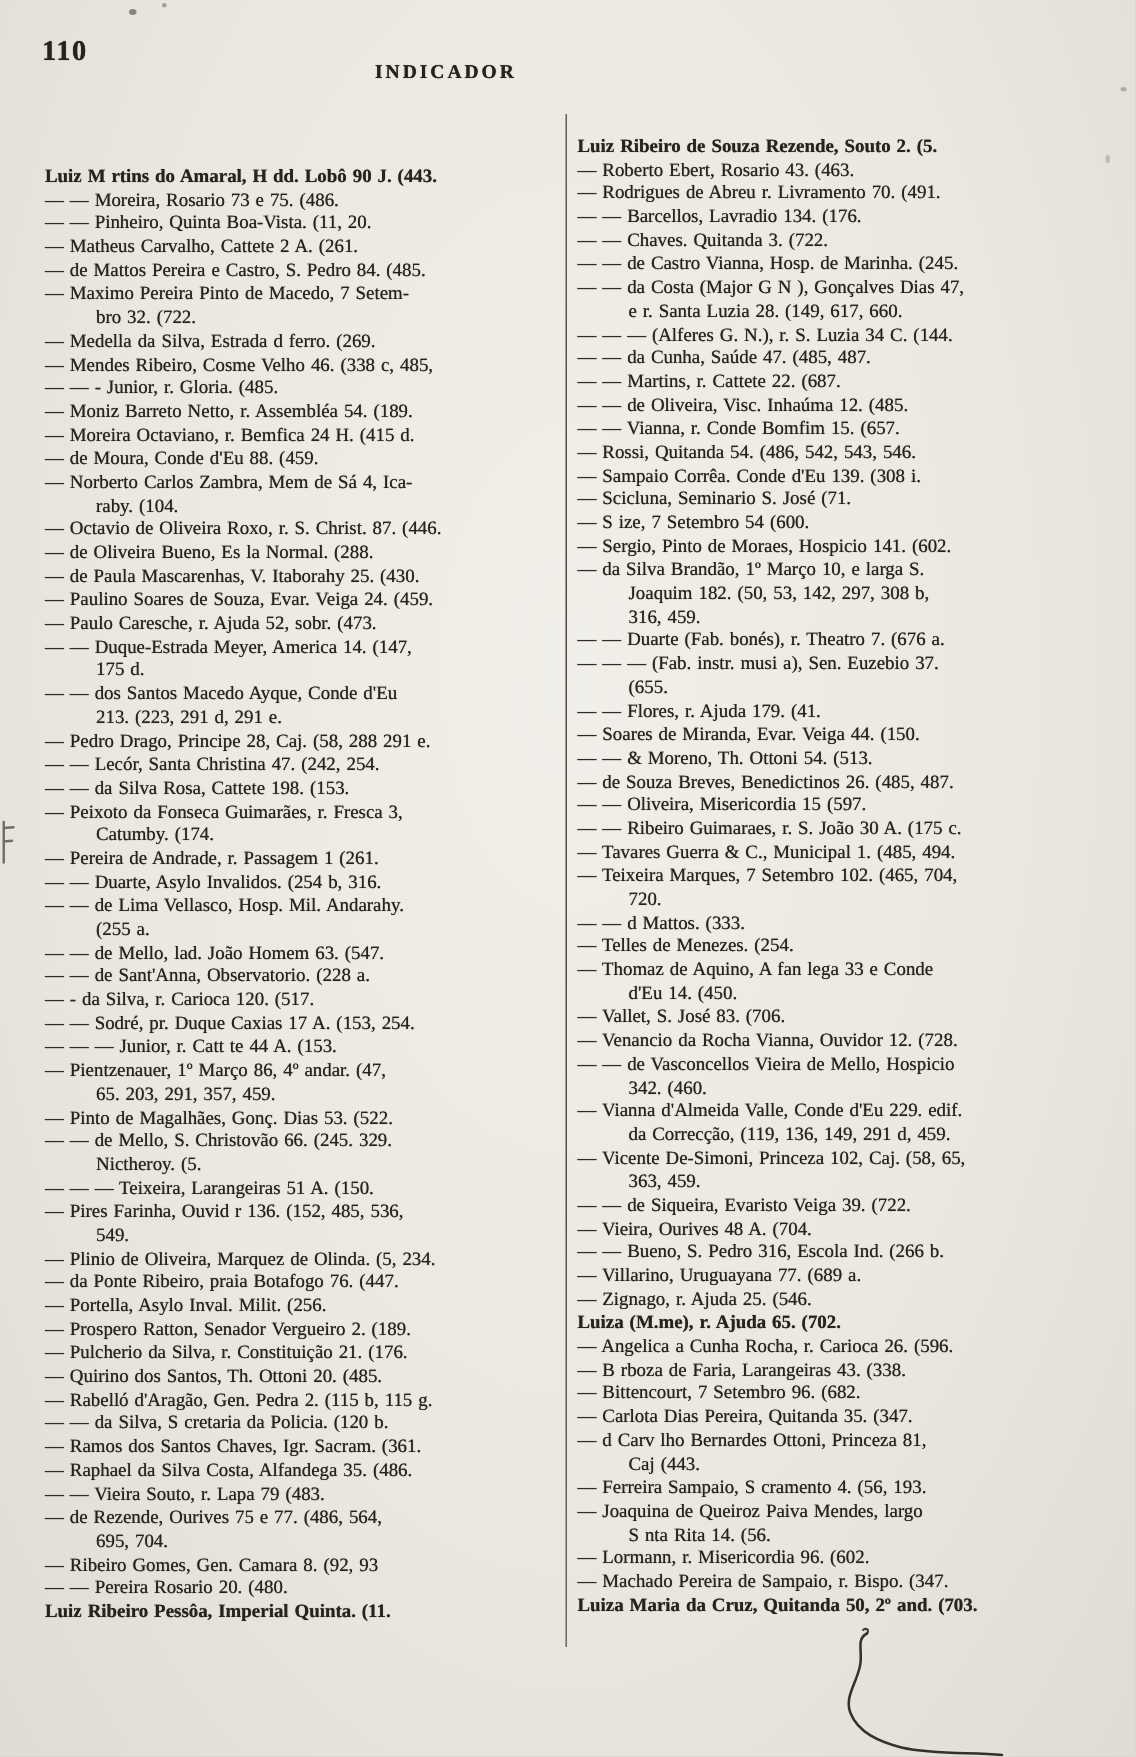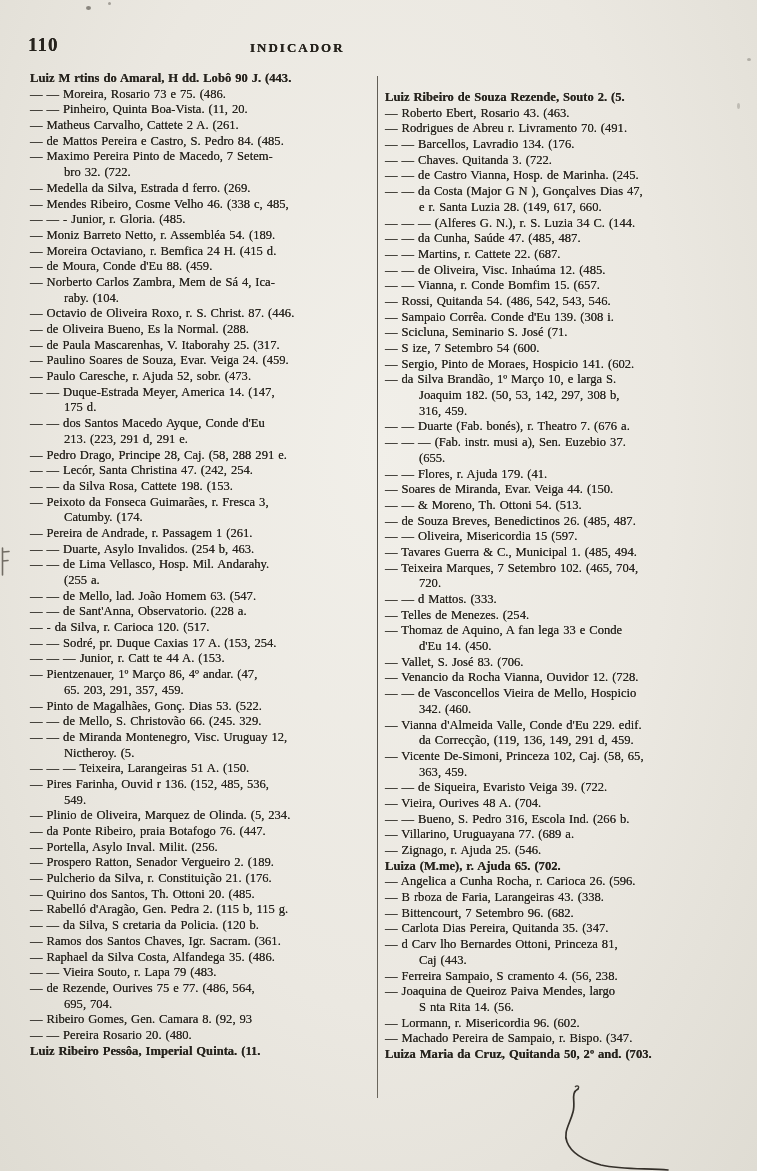--- a/index.html
+++ b/index.html
@@ -11,40 +11,40 @@
     width:757px;height:1171px;overflow:hidden;
     font-family:"Liberation Serif","DejaVu Serif",serif;
     background:#d8d5cd;
   }
   .page{
     position:relative;width:757px;height:1171px;overflow:hidden;
     background:radial-gradient(ellipse at 50% 38%, #f1efe9 0%, var(--paper) 55%, #dfdcd3 100%);
     color:var(--ink);
   }
   .pagenum{
-    position:absolute;left:28px;top:34px;
+    position:absolute;left:28px;top:24px;
     font-size:19px;font-weight:bold;letter-spacing:1px;
     text-shadow:0 0 .6px currentColor;
   }
   .runtitle{
     position:absolute;left:250px;top:40px;width:180px;text-align:left;
     font-size:13px;font-weight:bold;letter-spacing:2px;
     text-shadow:0 0 .5px currentColor;
   }
   .divider{
     position:absolute;left:377px;top:76px;width:1px;height:1022px;
     background:linear-gradient(#4a463e, #2e2b25 30%, #3a362f 70%, #555046);
     opacity:.85;
   }
   .col{
     position:absolute;top:71px;
     font-size:12.6px;
     word-spacing:.8px;
   }
-  .col.left{left:30px;width:347px;}
+  .col.left{left:30px;width:347px;margin-top:39px;}
   .col.right{left:385px;width:362px;margin-top:19px;}
   .ln{
     height:15.7px;line-height:15.7px;white-space:nowrap;
     text-shadow:0 0 .55px rgba(20,17,12,.75);
   }
   .ln.cont{padding-left:34px;}
   .ln.hd{font-weight:bold;}
   .speck{position:absolute;border-radius:50%;background:#3d3931;filter:blur(.4px);}
   .speck.s1{left:86px;top:6px;width:5px;height:4px;opacity:.55;}
   .speck.s2{left:108px;top:2px;width:3px;height:3px;opacity:.4;}
@@ -73,46 +73,45 @@
       <div class="ln">— Medella da Silva, Estrada d  ferro. (269.</div>
       <div class="ln">— Mendes Ribeiro, Cosme Velho 46. (338 c, 485,</div>
       <div class="ln">— — - Junior, r. Gloria. (485.</div>
       <div class="ln">— Moniz Barreto Netto, r. Assembléa 54. (189.</div>
       <div class="ln">— Moreira Octaviano, r. Bemfica 24 H. (415 d.</div>
       <div class="ln">— de Moura, Conde d'Eu 88. (459.</div>
       <div class="ln">— Norberto Carlos Zambra, Mem de Sá 4, Ica-</div>
       <div class="ln cont">raby. (104.</div>
       <div class="ln">— Octavio de Oliveira Roxo, r. S. Christ. 87. (446.</div>
       <div class="ln">— de Oliveira Bueno, Es la Normal. (288.</div>
-      <div class="ln">— de Paula Mascarenhas, V. Itaborahy 25. (317.</div>
+      <div class="ln">— de Paula Mascarenhas, V. Itaborahy 25. (430.</div>
       <div class="ln">— Paulino Soares de Souza, Evar. Veiga 24. (459.</div>
       <div class="ln">— Paulo Caresche, r. Ajuda 52, sobr. (473.</div>
       <div class="ln">— — Duque-Estrada Meyer, America 14. (147,</div>
       <div class="ln cont">175 d.</div>
       <div class="ln">— — dos Santos Macedo Ayque, Conde d'Eu</div>
       <div class="ln cont">213. (223, 291 d, 291 e.</div>
       <div class="ln">— Pedro Drago, Principe 28, Caj. (58, 288 291 e.</div>
       <div class="ln">— — Lecór, Santa Christina 47. (242, 254.</div>
       <div class="ln">— — da Silva Rosa, Cattete 198. (153.</div>
       <div class="ln">— Peixoto da Fonseca Guimarães, r. Fresca 3,</div>
       <div class="ln cont">Catumby. (174.</div>
       <div class="ln">— Pereira de Andrade, r. Passagem 1  (261.</div>
-      <div class="ln">— — Duarte, Asylo Invalidos. (254 b, 463.</div>
+      <div class="ln">— — Duarte, Asylo Invalidos. (254 b, 316.</div>
       <div class="ln">— — de Lima Vellasco, Hosp. Mil. Andarahy.</div>
       <div class="ln cont">(255 a.</div>
       <div class="ln">— — de Mello, lad. João Homem 63. (547.</div>
       <div class="ln">— — de Sant'Anna, Observatorio. (228 a.</div>
       <div class="ln">— -  da Silva, r. Carioca 120. (517.</div>
       <div class="ln">— — Sodré, pr. Duque Caxias 17 A. (153, 254.</div>
       <div class="ln">— — — Junior, r. Catt te 44 A. (153.</div>
       <div class="ln">— Pientzenauer, 1º Março 86, 4º andar. (47,</div>
       <div class="ln cont">65. 203, 291, 357, 459.</div>
       <div class="ln">— Pinto de Magalhães, Gonç. Dias 53. (522.</div>
       <div class="ln">— — de Mello, S. Christovão 66. (245. 329.</div>
-      <div class="ln">— — de Miranda Montenegro, Visc. Uruguay 12,</div>
       <div class="ln cont">Nictheroy. (5.</div>
       <div class="ln">— — — Teixeira, Larangeiras 51 A. (150.</div>
       <div class="ln">— Pires Farinha, Ouvid r 136. (152, 485, 536,</div>
       <div class="ln cont">549.</div>
       <div class="ln">— Plinio de Oliveira, Marquez de Olinda. (5, 234.</div>
       <div class="ln">— da Ponte Ribeiro, praia Botafogo 76. (447.</div>
       <div class="ln">— Portella, Asylo Inval. Milit. (256.</div>
       <div class="ln">— Prospero Ratton, Senador Vergueiro 2. (189.</div>
       <div class="ln">— Pulcherio da Silva, r. Constituição 21. (176.</div>
       <div class="ln">— Quirino dos Santos, Th. Ottoni 20. (485.</div>
@@ -150,20 +149,21 @@
       <div class="ln cont">Joaquim 182. (50, 53, 142, 297, 308 b,</div>
       <div class="ln cont">316, 459.</div>
       <div class="ln">— — Duarte (Fab. bonés), r. Theatro 7. (676 a.</div>
       <div class="ln">— — — (Fab. instr. musi a), Sen. Euzebio 37.</div>
       <div class="ln cont">(655.</div>
       <div class="ln">— — Flores, r. Ajuda 179. (41.</div>
       <div class="ln">— Soares de Miranda, Evar. Veiga 44. (150.</div>
       <div class="ln">— — &amp; Moreno, Th. Ottoni 54. (513.</div>
       <div class="ln">— de Souza Breves, Benedictinos 26. (485, 487.</div>
       <div class="ln">— — Oliveira, Misericordia 15  (597.</div>
+      <div class="ln">— — Ribeiro Guimaraes, r. S. João 30 A. (175 c.</div>
       <div class="ln">— Tavares Guerra &amp; C., Municipal 1. (485, 494.</div>
       <div class="ln">— Teixeira Marques, 7 Setembro 102. (465, 704,</div>
       <div class="ln cont">720.</div>
       <div class="ln">— — d  Mattos. (333.</div>
       <div class="ln">— Telles de Menezes. (254.</div>
       <div class="ln">— Thomaz de Aquino, A fan lega 33 e Conde</div>
       <div class="ln cont">d'Eu 14. (450.</div>
       <div class="ln">— Vallet, S. José 83. (706.</div>
       <div class="ln">— Venancio da Rocha Vianna, Ouvidor 12. (728.</div>
       <div class="ln">— — de Vasconcellos Vieira de Mello, Hospicio</div>
@@ -177,21 +177,21 @@
       <div class="ln">— — Bueno, S. Pedro 316, Escola Ind. (266 b.</div>
       <div class="ln">— Villarino, Uruguayana 77. (689 a.</div>
       <div class="ln">— Zignago, r. Ajuda 25. (546.</div>
       <div class="ln hd">Luiza (M.me), r. Ajuda 65. (702.</div>
       <div class="ln">— Angelica a Cunha Rocha, r. Carioca 26. (596.</div>
       <div class="ln">— B rboza de Faria, Larangeiras 43. (338.</div>
       <div class="ln">— Bittencourt, 7 Setembro 96. (682.</div>
       <div class="ln">— Carlota Dias Pereira, Quitanda 35. (347.</div>
       <div class="ln">— d  Carv lho Bernardes Ottoni, Princeza 81,</div>
       <div class="ln cont">Caj (443.</div>
-      <div class="ln">— Ferreira Sampaio, S cramento 4. (56, 238.</div>
+      <div class="ln">— Ferreira Sampaio, S cramento 4. (56, 193.</div>
       <div class="ln">— Joaquina de Queiroz Paiva Mendes, largo</div>
       <div class="ln cont">S nta Rita 14. (56.</div>
       <div class="ln">— Lormann, r. Misericordia 96. (602.</div>
       <div class="ln">— Machado Pereira de Sampaio, r. Bispo. (347.</div>
       <div class="ln hd">Luiza Maria da Cruz, Quitanda 50, 2º and. (703.</div>
     </div>
 
   <span class="speck s1"></span>
   <span class="speck s2"></span>
   <span class="speck s3"></span>

